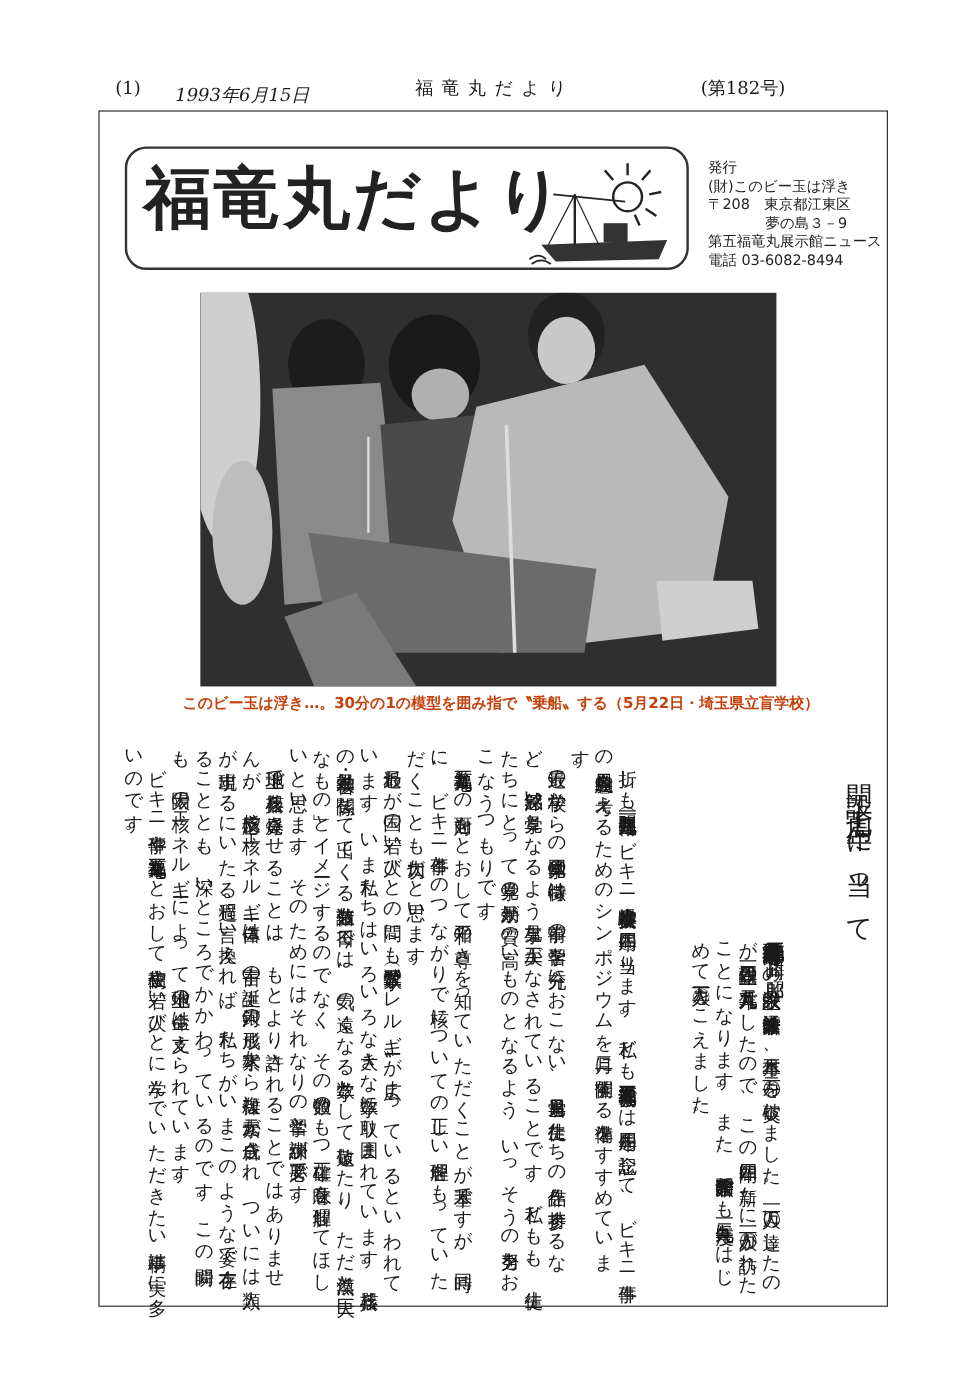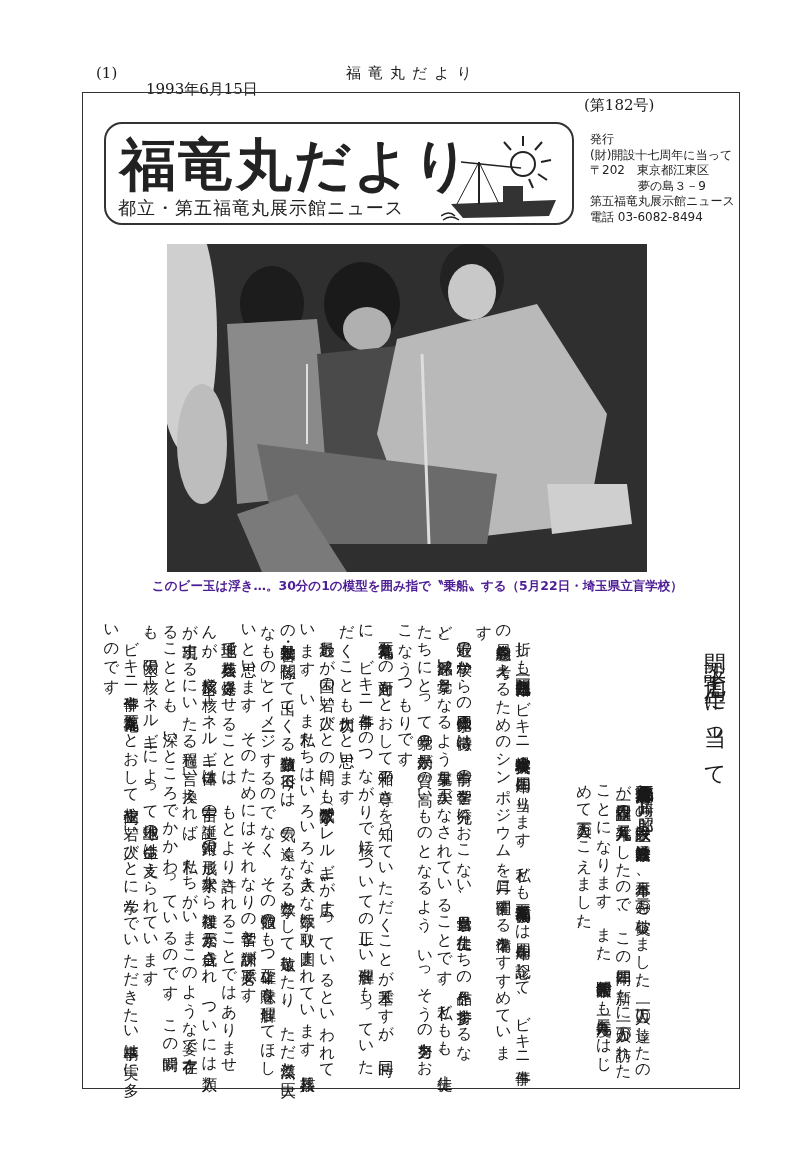--- a/index.html
+++ b/index.html
@@ -2,36 +2,36 @@
 <html><head>
 <meta charset="utf-8">
 <style>
   html, body { margin: 0; padding: 0; }
   body {
     width: 800px; height: 1156px; background: #ffffff; position: relative; overflow: hidden;
     font-family: "DejaVu Serif", "Liberation Serif", serif; color: #1a1a1a;
   }
   .running-head { position: absolute; top: 64px; left: 96px; width: 640px; height: 24px; font-size: 15px; }
   .running-head .pageno { position: absolute; left: 0; top: 0; }
-  .running-head .date { position: absolute; left: 50px; top: 16px; }
+  .running-head .date { position: absolute; left: 50px; top: 6px; font-style: italic; }
   .running-head .title { position: absolute; left: 250px; top: 0; letter-spacing: 7px; }
-  .running-head .issue { position: absolute; left: 488px; top: 0; margin-top: 32px; }
+  .running-head .issue { position: absolute; left: 488px; top: 0; }
 
   .frame { position: absolute; left: 82px; top: 92px; width: 658px; height: 997px; border: 1.5px solid #333; box-sizing: border-box; }
 
   .masthead { position: absolute; left: 104px; top: 122px; width: 470px; height: 103px; border: 2px solid #333; border-radius: 18px; box-sizing: border-box; }
   .masthead .logo { position: absolute; left: 14px; top: 4px; font-size: 56px; font-weight: bold; letter-spacing: 2px; color: #222; font-family: "DejaVu Sans", sans-serif; }
   .masthead .subtitle { position: absolute; left: 12px; top: 72px; font-size: 18px; font-family: "DejaVu Sans", sans-serif; color: #222; letter-spacing: 1px; }
   .masthead .ship { position: absolute; left: 335px; top: 8px; width: 125px; height: 90px; }
 
   .publisher { position: absolute; left: 590px; top: 132px; font-size: 12px; line-height: 15.5px; font-family: "DejaVu Sans", sans-serif; color: #222; }
   .publisher div { white-space: pre; }
 
   .photo { position: absolute; left: 167px; top: 244px; width: 480px; height: 328px; background: #3a3a3a; overflow: hidden; }
-  .caption { position: absolute; left: 152px; top: 578px; width: 520px; font-size: 12.5px; font-weight: bold; font-family: "DejaVu Sans", sans-serif; color: #4c1d95; white-space: nowrap; }
+  .caption { position: absolute; left: 152px; top: 578px; width: 520px; font-size: 12.5px; font-weight: bold; font-family: "DejaVu Sans", sans-serif; color: #c2410c; white-space: nowrap; }
 
   .article { position: absolute; left: 92px; top: 604px; width: 660px; height: 470px; }
   .headline { position: absolute; right: 22px; top: 32px; writing-mode: vertical-rl; font-size: 22px; letter-spacing: 7px; font-family: "DejaVu Serif", serif; }
   .byline { position: absolute; right: 78px; top: 150px; writing-mode: vertical-rl; font-size: 15.5px; line-height: 19px; white-space: pre; }
   .body { position: absolute; right: 100px; top: 10px; height: 460px; writing-mode: vertical-rl; font-size: 15.5px; line-height: 19.6px; letter-spacing: 0.4px; font-family: "DejaVu Serif", serif; }
   .body p { margin: 0; text-indent: 1em; }
   .body p.first { text-indent: 0; }
 </style>
 </head>
 <body>
@@ -40,21 +40,20 @@
   <span class="pageno">(1)</span>
   <span class="date">1993年6月15日</span>
   <span class="title">福竜丸だより</span>
   <span class="issue">(第182号)</span>
 </div>
 
 <div class="frame"></div>
 
 <div class="masthead">
   <div class="logo">福竜丸だより</div>
-  <div class="subtitle">都立・第五福竜丸展示館ニュース</div>
   <svg class="ship" viewBox="0 0 125 90">
     <circle cx="82" cy="32" r="12" fill="none" stroke="#222" stroke-width="2"></circle>
     <g stroke="#222" stroke-width="2">
       <line x1="82" y1="14" x2="82" y2="4"></line>
       <line x1="94" y1="18" x2="101" y2="10"></line>
       <line x1="100" y1="30" x2="110" y2="28"></line>
       <line x1="97" y1="42" x2="106" y2="48"></line>
       <line x1="70" y1="18" x2="63" y2="10"></line>
       <line x1="88" y1="47" x2="92" y2="56"></line>
     </g>
@@ -63,22 +62,22 @@
     <line x1="38" y1="30" x2="38" y2="72" stroke="#222" stroke-width="2"></line>
     <line x1="20" y1="30" x2="80" y2="36" stroke="#222" stroke-width="1.5"></line>
     <line x1="38" y1="30" x2="16" y2="72" stroke="#222" stroke-width="1"></line>
     <line x1="38" y1="30" x2="58" y2="72" stroke="#222" stroke-width="1"></line>
     <path d="M0 84 Q8 78 14 84 M2 88 Q10 82 18 88" stroke="#222" fill="none" stroke-width="1.5"></path>
   </svg>
 </div>
 
 <div class="publisher">
   <div>発行</div>
-  <div>(財)開設十七周年に当って</div>
-  <div>〒202　東京都江東区</div>
+  <div>(財)このビー玉は浮き</div>
+  <div>〒208　東京都江東区</div>
   <div>　　　　夢の島３－9</div>
   <div>第五福竜丸展示館ニュース</div>
   <div>電話 03-6082-8494</div>
 </div>
 
 <div class="photo">
   <svg width="480" height="328" viewBox="0 0 480 328">
     <rect width="480" height="328" fill="#2f2f2f"></rect>
     <ellipse cx="20" cy="90" rx="30" ry="120" fill="#cfcfcf"></ellipse>
     <ellipse cx="35" cy="200" rx="25" ry="60" fill="#bdbdbd"></ellipse>

